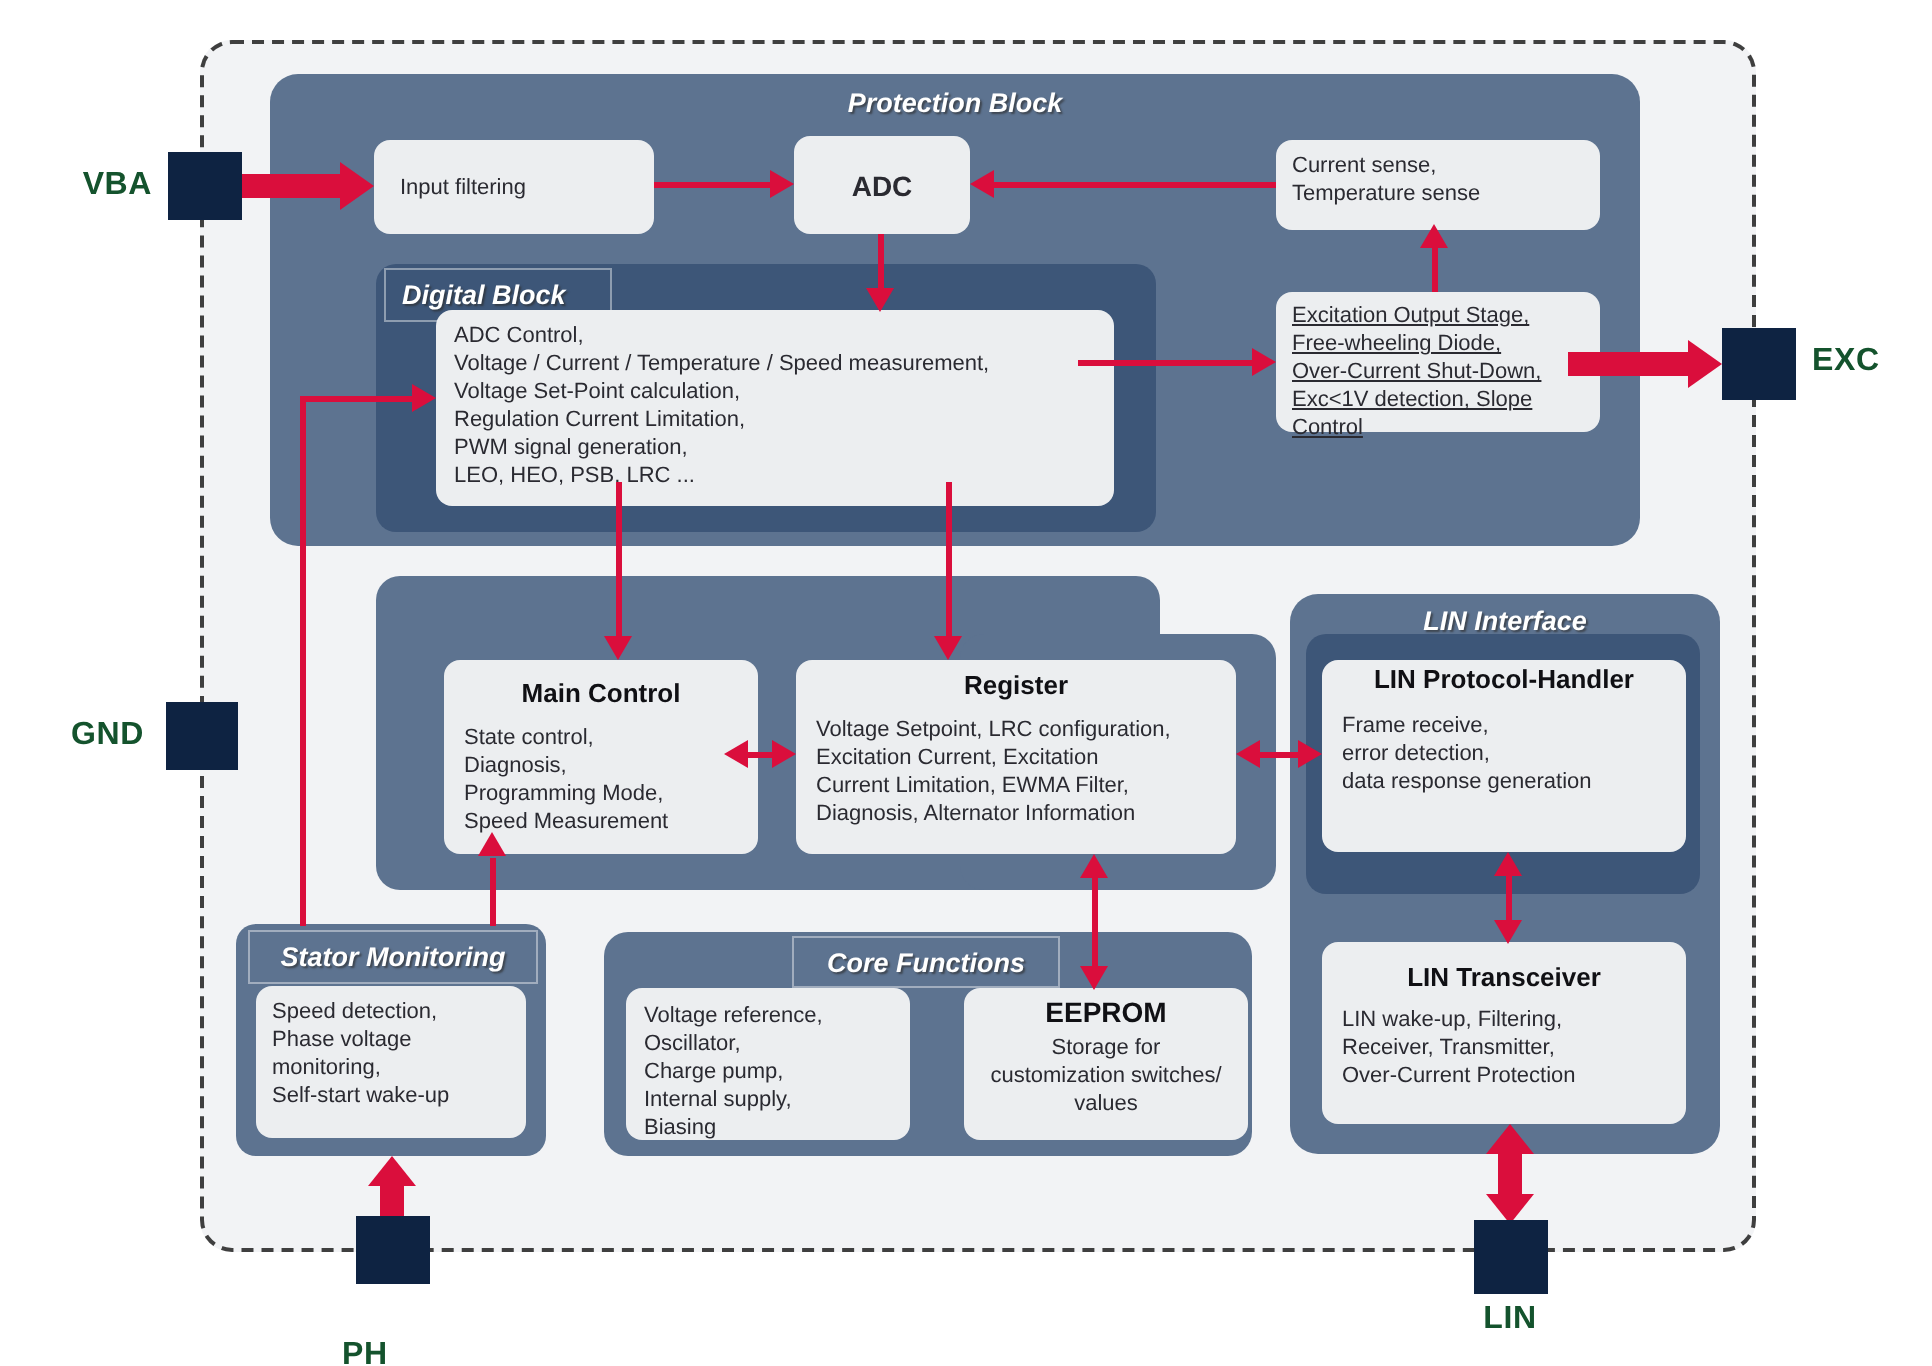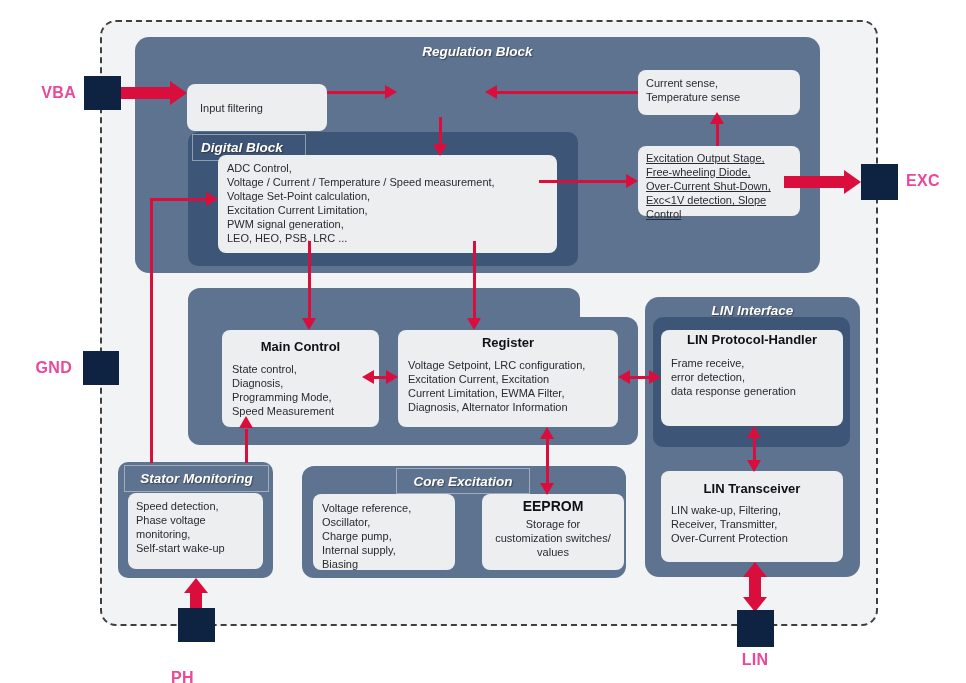--- a/index.html
+++ b/index.html
@@ -26,55 +26,56 @@
   }
   
   .wbox{
     background:#eceef0;border-radius:8px;color:#2a2a31;
     font-size:11px;line-height:14px;
   }
   .wbox .btitle{font-weight:bold;color:#101014;text-align:center;font-size:13px;}
   .pre{white-space:pre-line;}
   
   .pin{background:#0e2342;}
-  .pin-label{color:#ec4899;font-weight:bold;font-size:16px;letter-spacing:.3px;}
+  .pin-label{color:#14532d;font-weight:bold;font-size:16px;letter-spacing:.3px;}
   
   .ln{background:#da0e3c;}
   .ah{width:0;height:0;}
   .ah.r{border-left:12px solid #da0e3c;border-top:7px solid transparent;border-bottom:7px solid transparent;}
   .ah.l{border-right:12px solid #da0e3c;border-top:7px solid transparent;border-bottom:7px solid transparent;}
   .ah.d{border-top:12px solid #da0e3c;border-left:7px solid transparent;border-right:7px solid transparent;}
   .ah.u{border-bottom:12px solid #da0e3c;border-left:7px solid transparent;border-right:7px solid transparent;}
   .ah.thick-r{border-left:17px solid #da0e3c;border-top:12px solid transparent;border-bottom:12px solid transparent;}
   .ah.thick-u{border-bottom:15px solid #da0e3c;border-left:12px solid transparent;border-right:12px solid transparent;}
   .ah.thick-d{border-top:15px solid #da0e3c;border-left:12px solid transparent;border-right:12px solid transparent;}
 </style>
 </head>
 <body>
 
 <div id="stage">
 
   <div id="chip" class="abs"></div>
 
   <div class="abs slate" style="left:135px;top:37px;width:685px;height:236px;"></div>
-  <div class="abs block-title" style="left:135px;top:44px;width:685px;text-align:center;">Regulation Block</div>
+  <div class="abs block-title" style="left:135px;top:44px;width:685px;text-align:center;">Protection Block</div>
 
   <div class="abs navy" style="left:188px;top:132px;width:390px;height:134px;"></div>
   <div class="abs hdr-box" style="left:192px;top:134px;width:112px;height:25px;">
     <span class="block-title" style="padding-left:8px;">Digital Block</span>
   </div>
   <div class="abs wbox pre" style="left:218px;top:155px;width:321px;height:86px;padding:6px 9px;">ADC Control,
 Voltage / Current / Temperature / Speed measurement,
 Voltage Set-Point calculation,
-Excitation Current Limitation,
+Regulation Current Limitation,
 PWM signal generation,
 LEO, HEO, PSB, LRC ...</div>
 
-  <div class="abs wbox" style="left:187px;top:84px;width:140px;height:47px;display:flex;align-items:center;padding-left:13px;box-sizing:border-box;">Input filtering</div>
-
+  <div class="abs wbox" style="left:187px;top:70px;width:140px;height:47px;display:flex;align-items:center;padding-left:13px;box-sizing:border-box;">Input filtering</div>
+
+  <div class="abs wbox btitle" style="left:397px;top:68px;width:88px;height:49px;display:flex;align-items:center;justify-content:center;font-weight:bold;font-size:14px;">ADC</div>
 
   <div class="abs wbox pre" style="left:638px;top:70px;width:146px;height:33px;padding:6px 8px;">Current sense,
 Temperature sense</div>
 
   <div class="abs wbox pre" style="left:638px;top:146px;width:146px;height:60px;padding:5px 8px;text-decoration:underline;">Excitation Output Stage,
 Free-wheeling Diode,
 Over-Current Shut-Down,
 Exc&lt;1V detection, Slope
 Control</div>
 
@@ -119,21 +120,21 @@
   <div class="abs hdr-box" style="left:124px;top:465px;width:143px;height:25px;justify-content:center;">
     <span class="block-title">Stator Monitoring</span>
   </div>
   <div class="abs wbox pre" style="left:128px;top:493px;width:119px;height:64px;padding:6px 8px;">Speed detection,
 Phase voltage
 monitoring,
 Self-start wake-up</div>
 
   <div class="abs slate" style="left:302px;top:466px;width:324px;height:112px;border-radius:12px;"></div>
   <div class="abs hdr-box" style="left:396px;top:468px;width:132px;height:24px;justify-content:center;">
-    <span class="block-title">Core Excitation</span>
+    <span class="block-title">Core Functions</span>
   </div>
   <div class="abs wbox pre" style="left:313px;top:494px;width:124px;height:62px;padding:7px 9px;">Voltage reference,
 Oscillator,
 Charge pump,
 Internal supply,
 Biasing</div>
   <div class="abs wbox" style="left:463px;top:494px;width:142px;height:76px;margin-left:19px;">
     <div class="btitle" style="margin-top:5px;font-size:14px;">EEPROM</div>
     <div class="pre" style="padding-top:4px;text-align:center;">Storage for
 customization switches/

